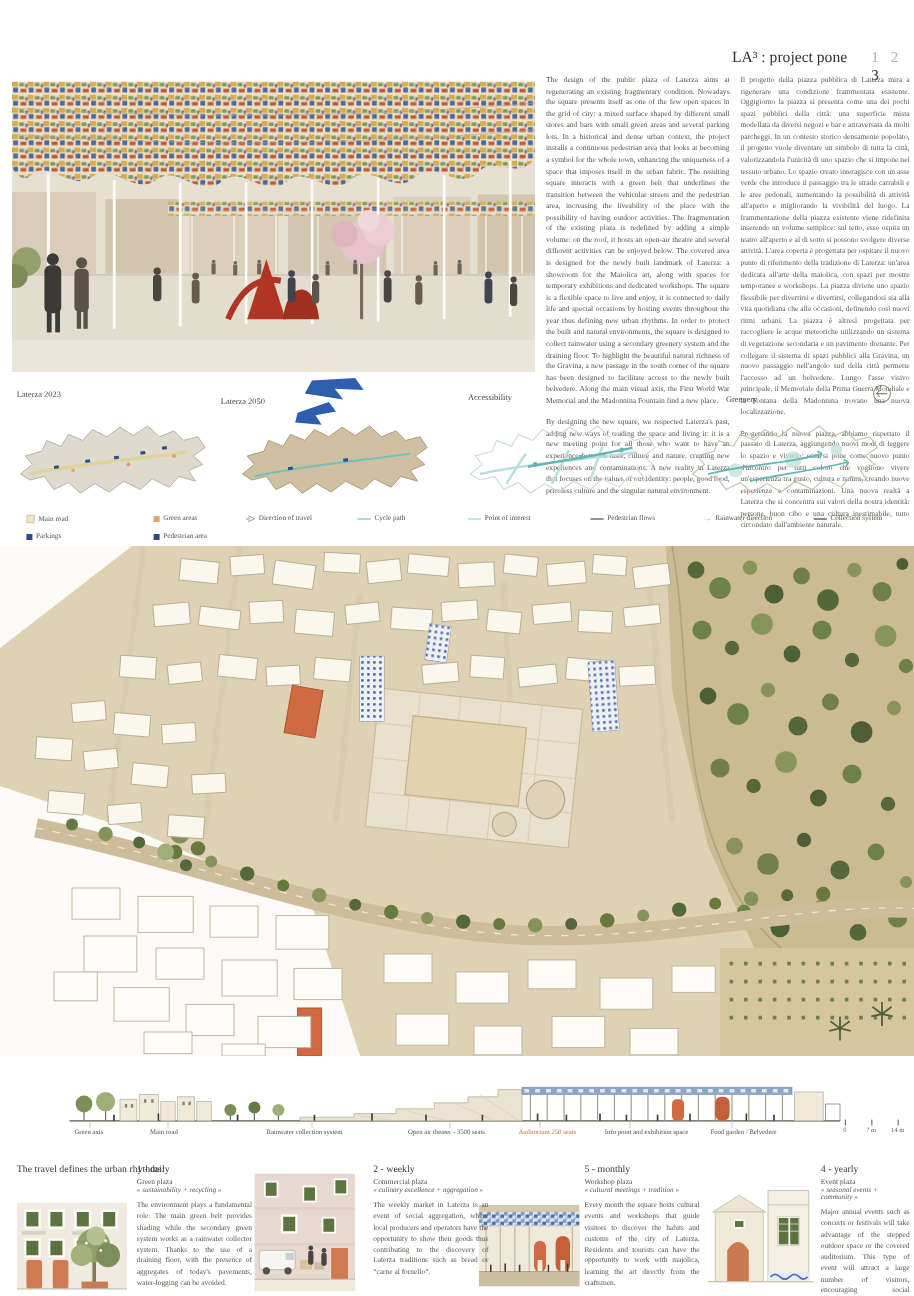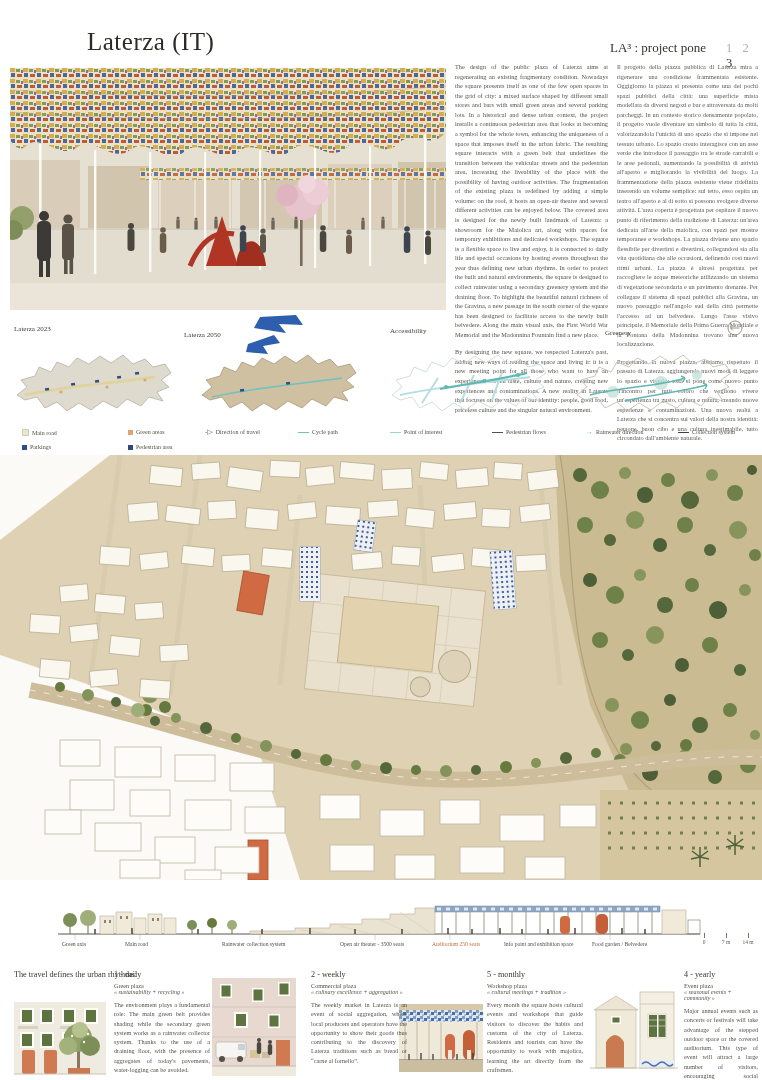--- a/index.html
+++ b/index.html
@@ -31,21 +31,20 @@
   .rh-motto{font-size:6px;font-style:italic;color:#55514a;margin-bottom:5px}
   .rh-text{font-size:6.2px;line-height:1.5;text-align:justify;margin:0;color:#57534b}
   .rh-txtblock{top:970px}
   svg{display:block}
 </style>
 </head>
 <body>
 
 <div id="page">
 
-  <div class="abs title">Laterza (IT)</div>
   <div class="abs proj">LA³ : project pone</div>
   <div class="abs pages">
     <span class="pg-dim">1</span>
     <span class="pg-dim">2</span>
     <span class="pg-cur">3</span>
   </div>
 
   <div class="abs" style="left:10px;top:68px;width:436px;height:242px">
     <svg width="436" height="242" viewBox="0 0 436 242">
       <defs>

